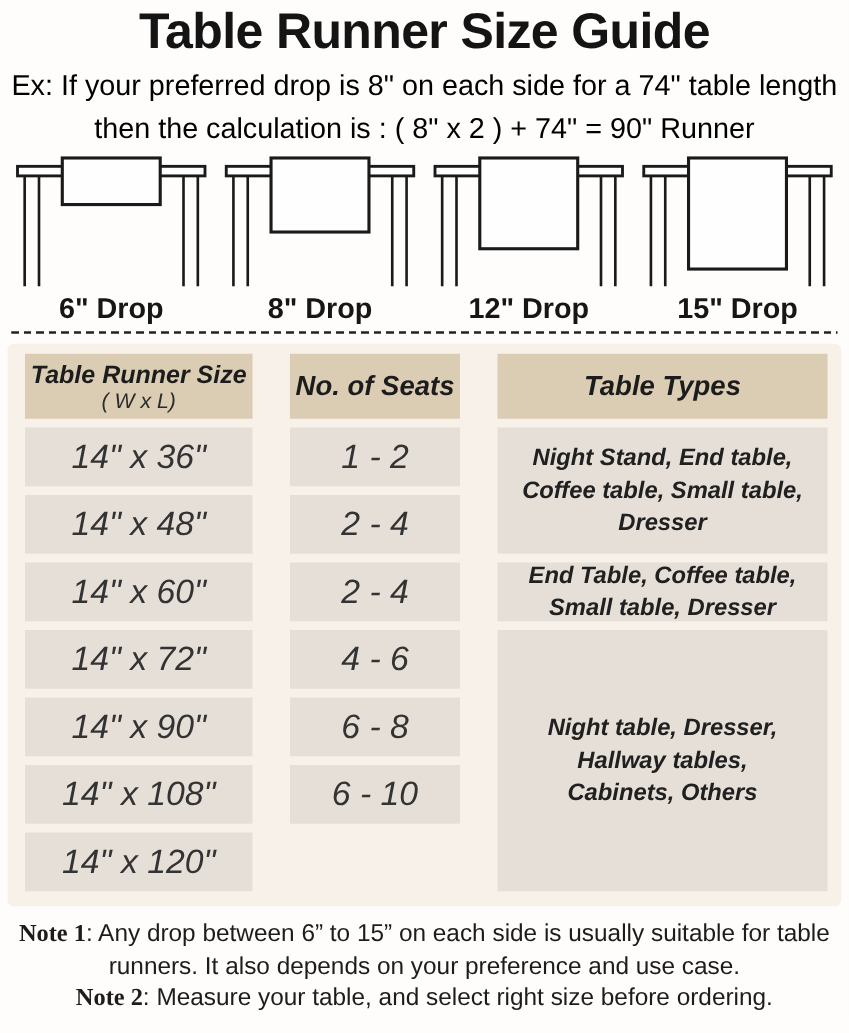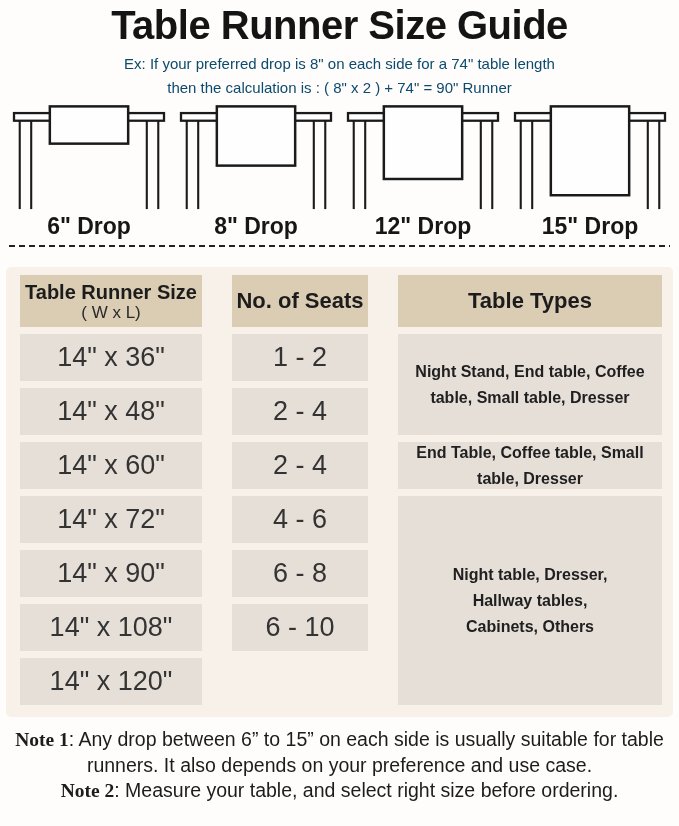--- a/index.html
+++ b/index.html
@@ -21,23 +21,23 @@
     color: #141414;
   }
   .formula {
     text-align: center;
     font-size: 20.5px;
     margin-top: 9px;
     color: #2b2b2b;
   }
   .ex-line {
     text-align: center;
-    font-size: 15px;
+    font-size: 23px;
     margin-top: 7px;
-    color: #0c4a6e;
+    color: #000000;
   }
 
   
   .figures {
     display: flex;
     justify-content: space-between;
     padding: 0 10px;
     margin-top: 8px;
   }
   .figure { width: 158px; text-align: center; }
@@ -48,24 +48,25 @@
     color: #161616;
   }
   .dashed-divider {
     height: 2px;
     margin: 5px 9px 0 9px;
     background: repeating-linear-gradient(90deg, #222 0 6px, transparent 6px 10px);
   }
 
   
   .table-section {
-    margin: 20px 6px 0 6px;
+    margin: 8px 6px 0 6px;
     background: #f8f1e9;
     border-radius: 5px;
     padding: 8px 0 12px 0;
+    font-style: italic;
   }
   .grid {
     display: grid;
     grid-template-columns: 182px 136px 264px;
     column-gap: 30px;
     grid-template-rows: 52px repeat(7, 47px);
     row-gap: 7px;
     margin-left: 14px;
   }
   .cell {
@@ -73,21 +74,21 @@
     align-items: center; justify-content: center;
     text-align: center;
   }
   .hdr { background: #dbccb4; }
   .data { background: #e6dfd8; }
   .hdr-line1 { font-size: 20px; font-weight: 700; line-height: 22px; color: #1c1c1c; }
   .hdr-line2 { font-size: 17px; font-weight: 400; line-height: 19px; color: #2a2a2a; }
   .hdr-big  { font-size: 22px; font-weight: 700; color: #1c1c1c; }
   .val { font-size: 27px; font-weight: 400; color: #333; }
   .types {
-    font-size: 16px; font-weight: 700;
+    font-size: 19px; font-weight: 700;
     line-height: 26px; color: #202020;
   }
   .types .inner { max-width: 246px; }
   .types.narrow .inner { max-width: 186px; }
   .c3rA { grid-column: 3; grid-row: 2 / span 2; }
   .c3rB { grid-column: 3; grid-row: 4; }
   .c3rC { grid-column: 3; grid-row: 5 / span 4; }
 
   
   .notes {

